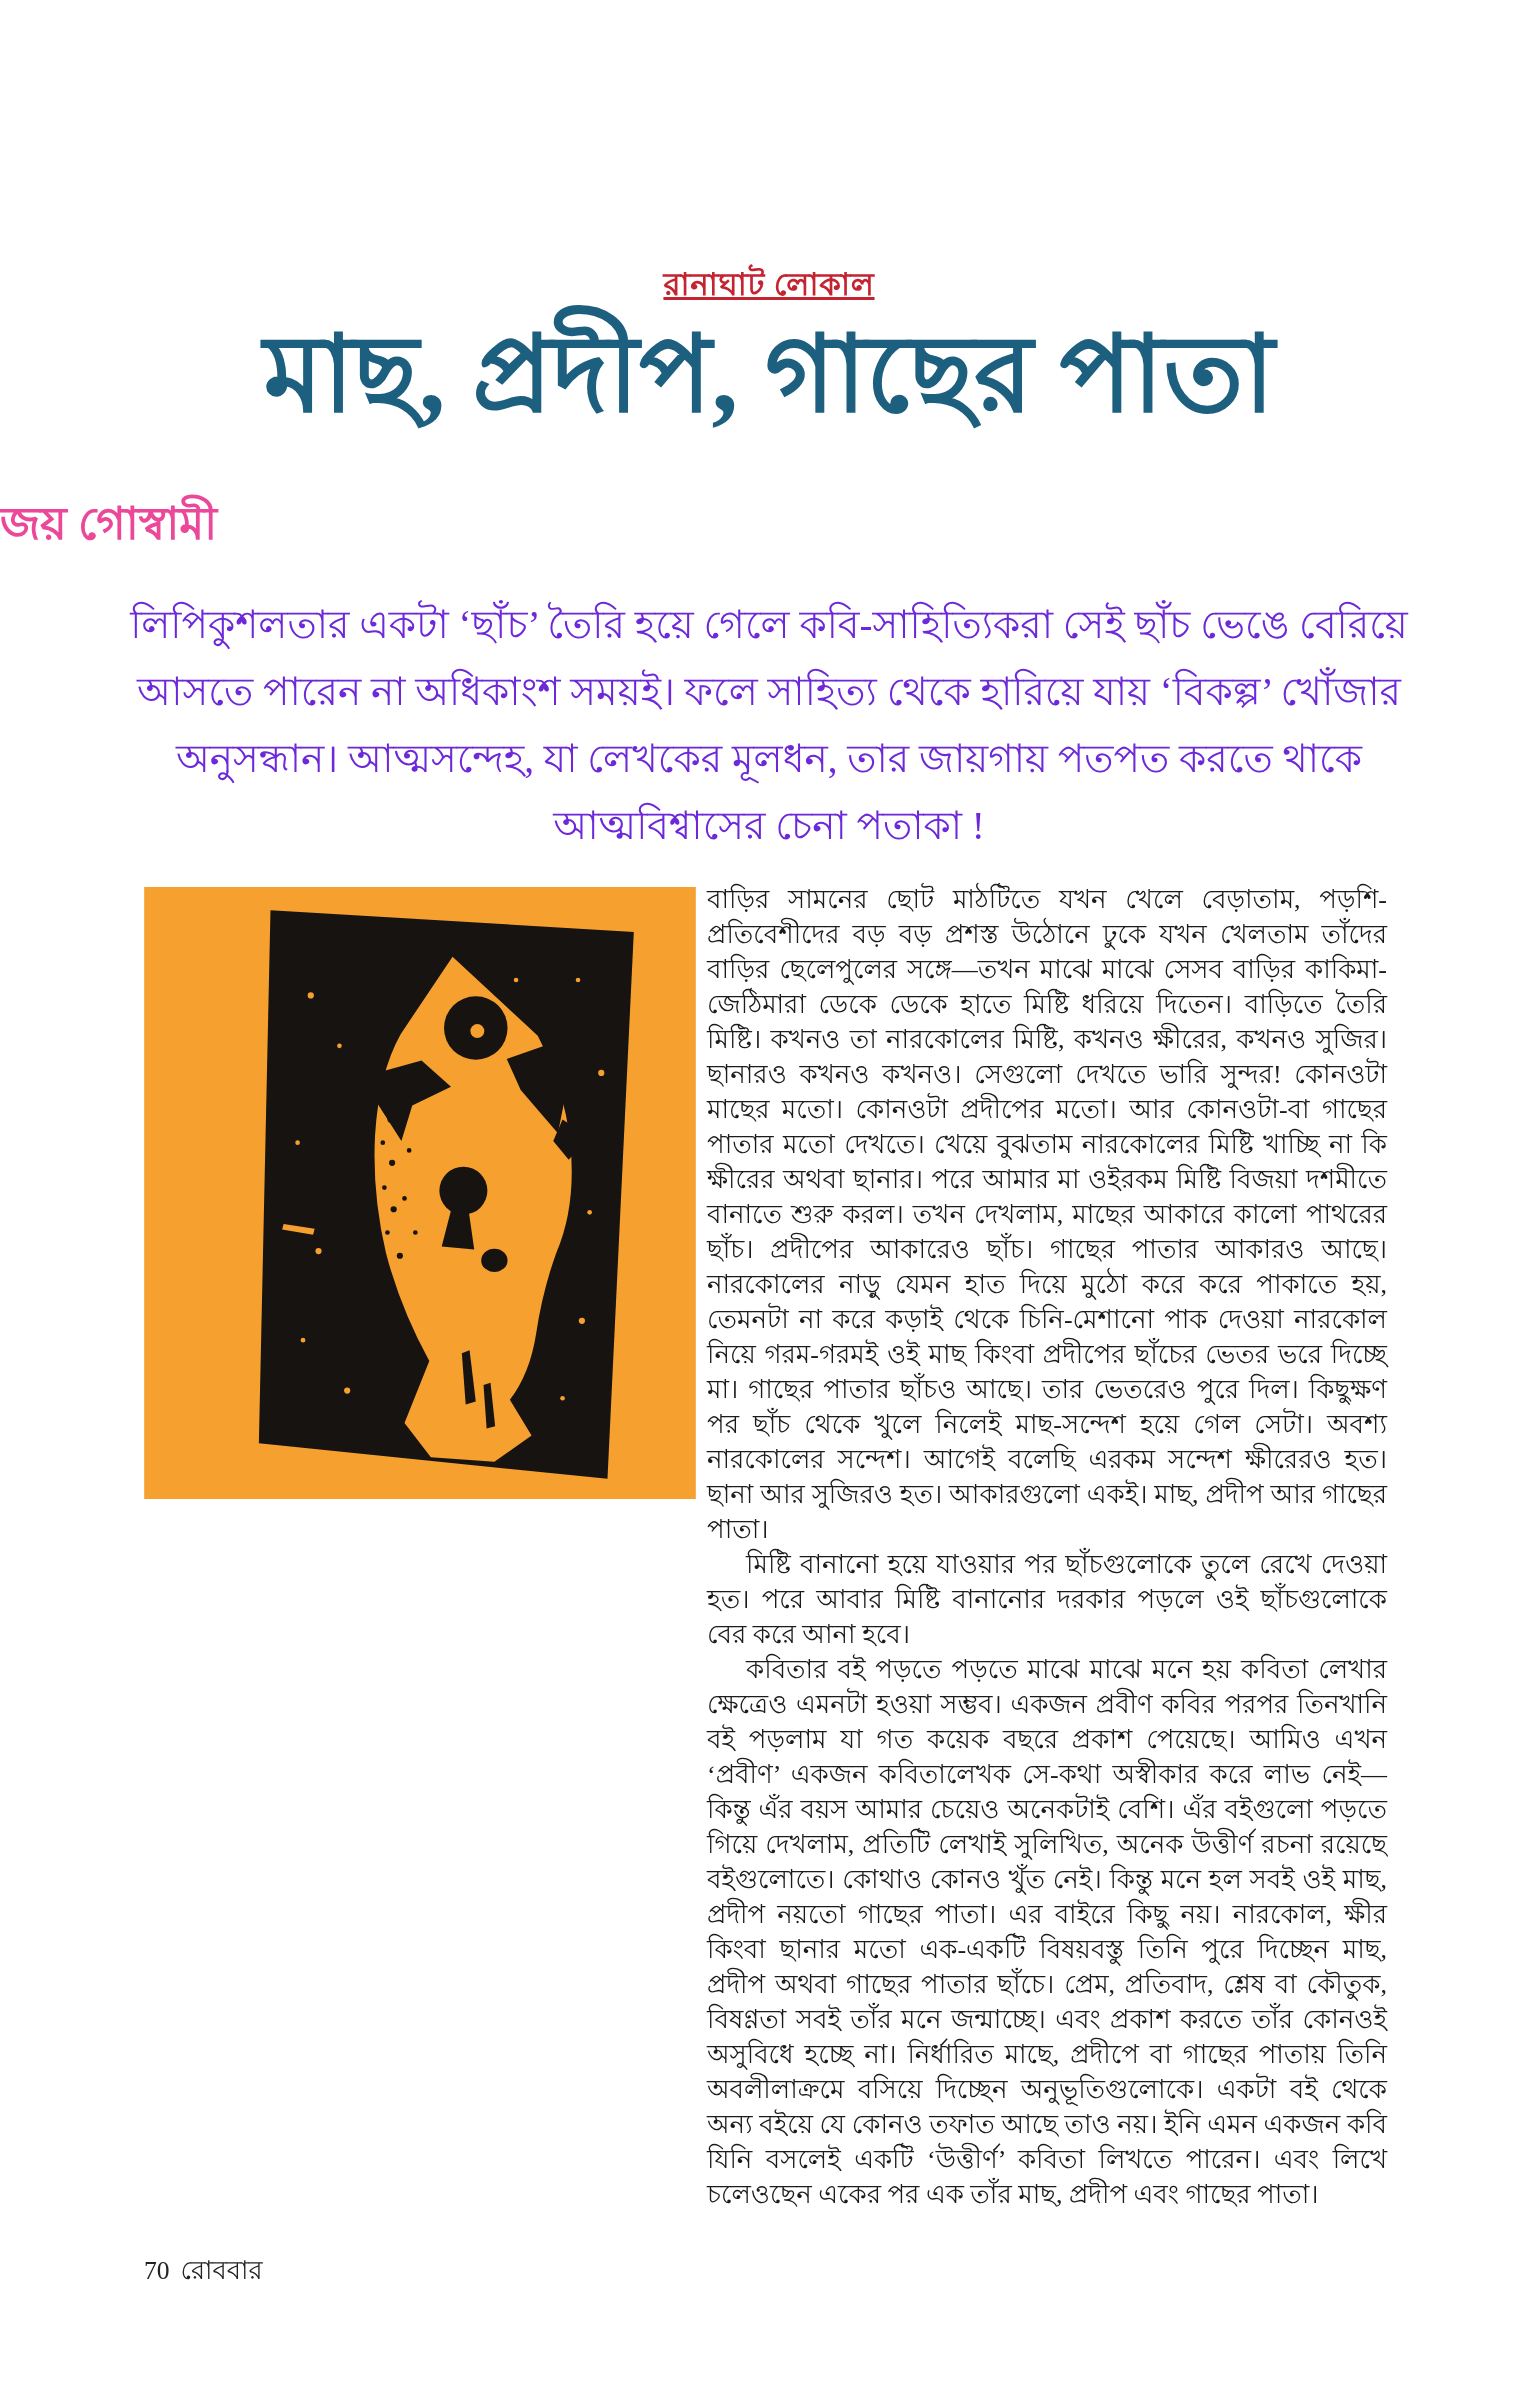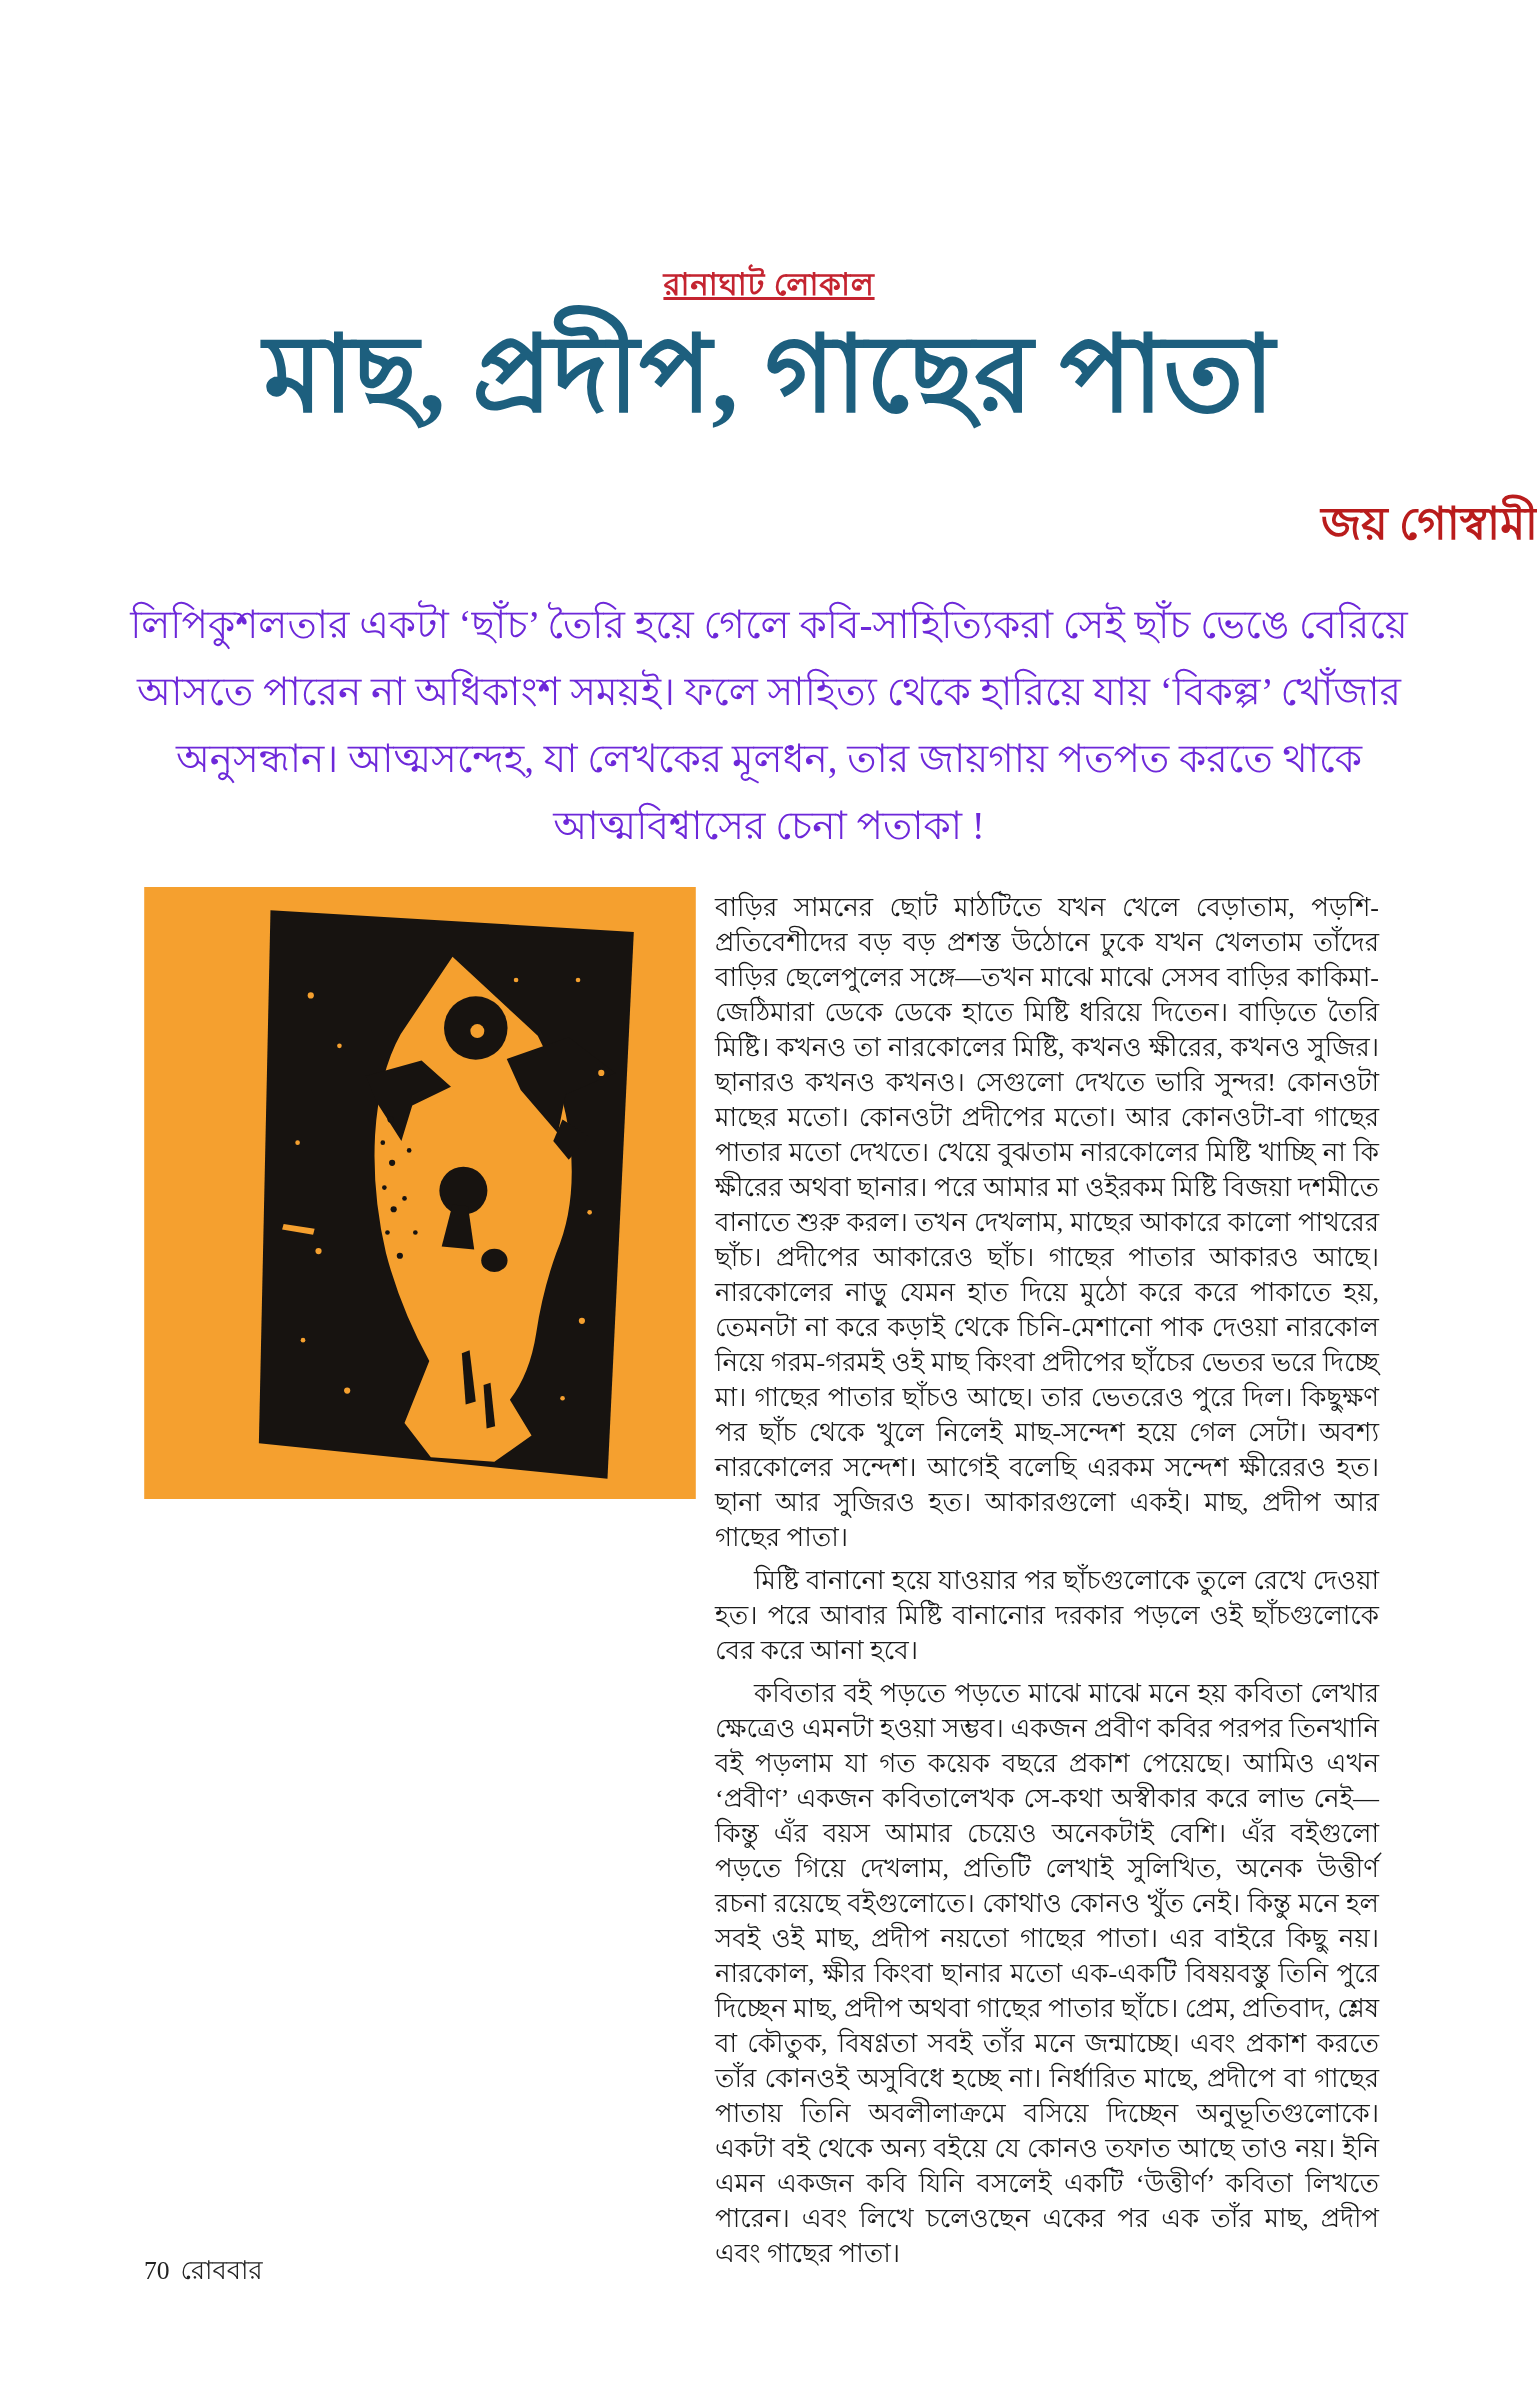--- a/index.html
+++ b/index.html
@@ -13,38 +13,38 @@
     text-align:center;font-size:31px;font-weight:bold;
     color:#C42430;letter-spacing:0.8px;text-decoration:underline;
   }
   .title{
     position:absolute;top:293px;left:0;width:100%;
     text-align:center;font-size:107px;font-weight:bold;
     color:#1D5F7E;line-height:1.55;
   }
   .author{
     position:absolute;top:493px;left:0;width:100%;
-    text-align:right;font-size:45px;font-weight:600;
-    color:#b91c1c;line-height:1.4;
+    text-align:left;font-size:45px;font-weight:600;
+    color:#ec4899;line-height:1.4;
   }
   .intro{
     position:absolute;top:591px;left:118px;width:1302px;
     text-align:center;font-size:39px;line-height:67px;
     color:#6d28d9;
   }
   .artwork{
     position:absolute;left:144px;top:887px;width:552px;height:612px;
   }
   .artwork svg{display:block;width:100%;height:100%;}
   .body-col{
     position:absolute;left:707px;top:882px;width:680px;
     font-size:26px;line-height:35px;color:#1B1B1B;
     text-align:justify;
   }
-  .body-col p{margin:8px;}
+  .body-col p{margin:0;}
   .body-col p + p{text-indent:39px;}
   .footer{
     position:absolute;left:144px;top:2251px;
     font-size:25.6px;color:#222222;
   }
   .footer .num{margin-right:11px;}
 </style>
 </head>
 <body>
 

